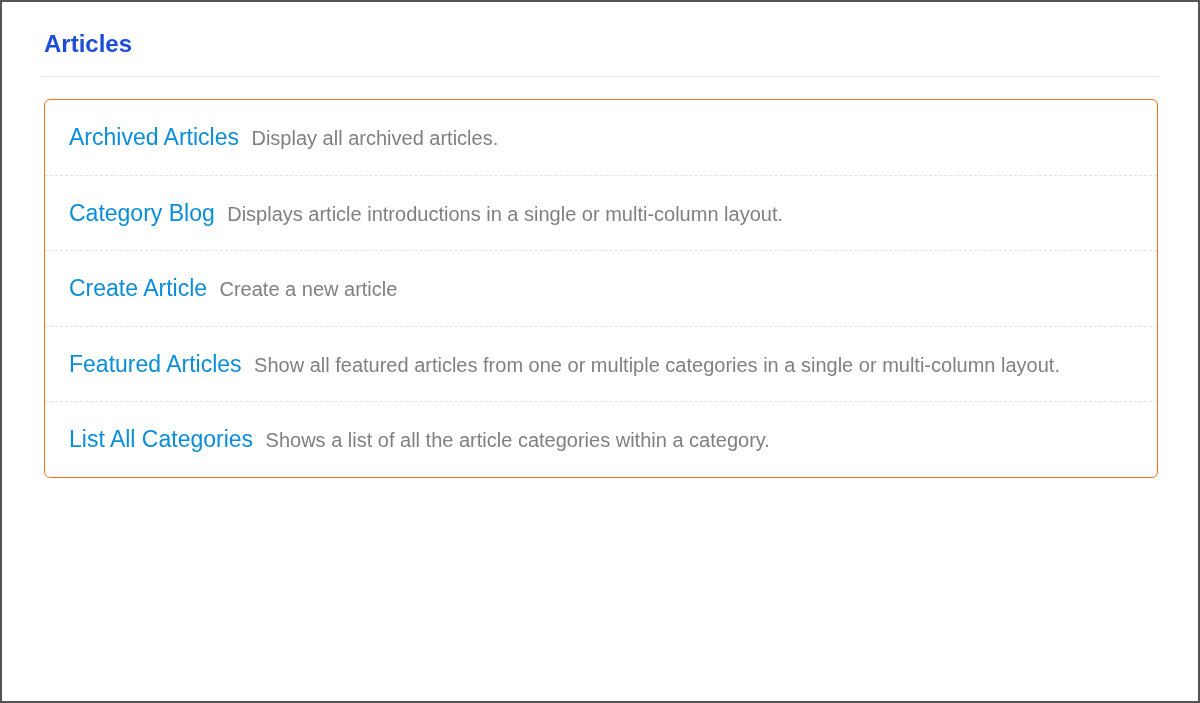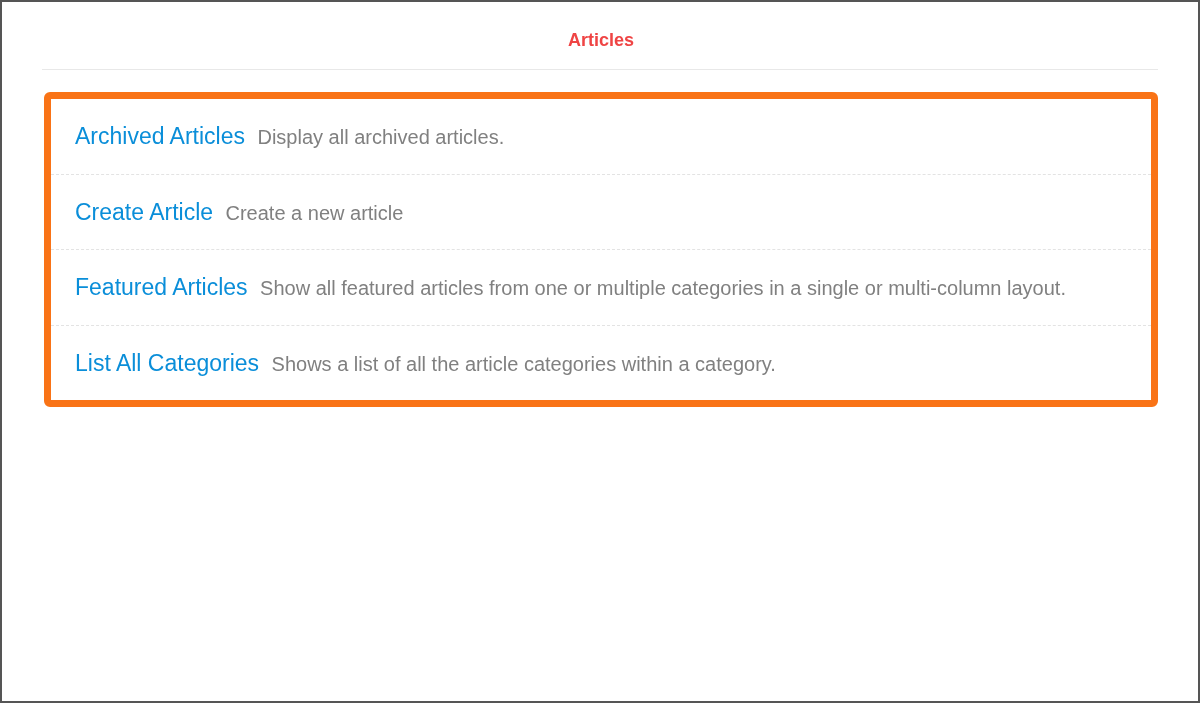--- a/index.html
+++ b/index.html
@@ -7,33 +7,32 @@
   body {
     font-family: Arial, Helvetica, sans-serif;
     background: #ffffff;
     border: 2px solid #555;
     padding: 0;
   }
   .panel {
     padding: 20px 40px 20px 40px;
   }
   .section-title {
-    color: #ef4444;
-    font-size: 18px;
+    color: #1d4ed8;
+    font-size: 24px;
     font-weight: bold;
     margin: 8px 0 18px 2px;
-    text-align: center;
   }
   .divider {
     border: none;
     border-top: 1px solid #e8e8e8;
     margin: 0 0 22px 0;
   }
   .list-box {
-    border: 7px solid #f97316;
+    border: 1px solid #f97316;
     border-radius: 6px;
     overflow: hidden;
     margin-left: 2px;
   }
   .list-item {
     padding: 20px 24px;
     border-top: 1px dashed #e3e3e3;
     line-height: 1.5;
   }
   .list-item:first-child { border-top: none; }
@@ -56,20 +55,24 @@
 <div class="panel">
   <h2 class="section-title">Articles</h2>
   <hr class="divider">
   <div class="list-box">
 
     <div class="list-item">
       <a class="item-link">Archived Articles</a>
       <span class="item-desc">Display all archived articles.</span>
     </div>
 
+    <div class="list-item">
+      <a class="item-link">Category Blog</a>
+      <span class="item-desc">Displays article introductions in a single or multi-column layout.</span>
+    </div>
 
 
     <div class="list-item">
       <a class="item-link">Create Article</a>
       <span class="item-desc">Create a new article</span>
     </div>
 
     <div class="list-item">
       <a class="item-link">Featured Articles</a>
       <span class="item-desc">Show all featured articles from one or multiple categories in a single or multi-column layout.</span>

